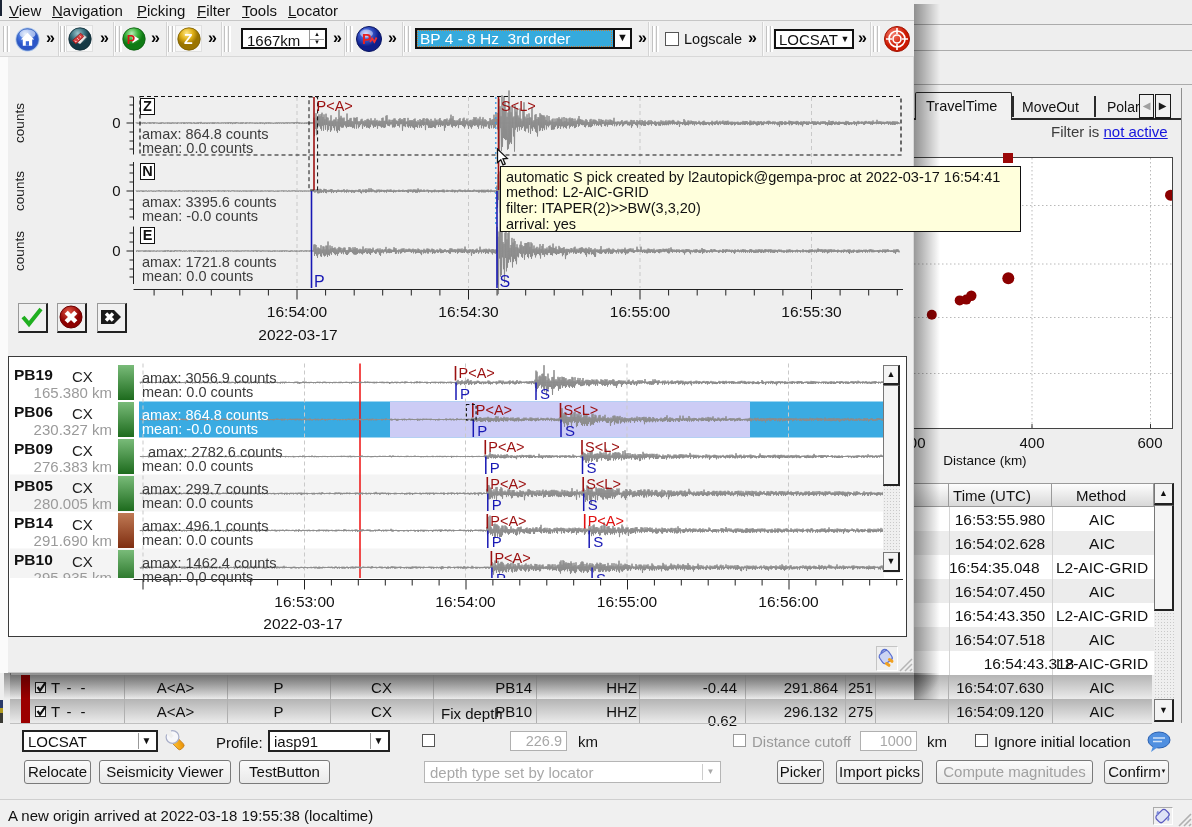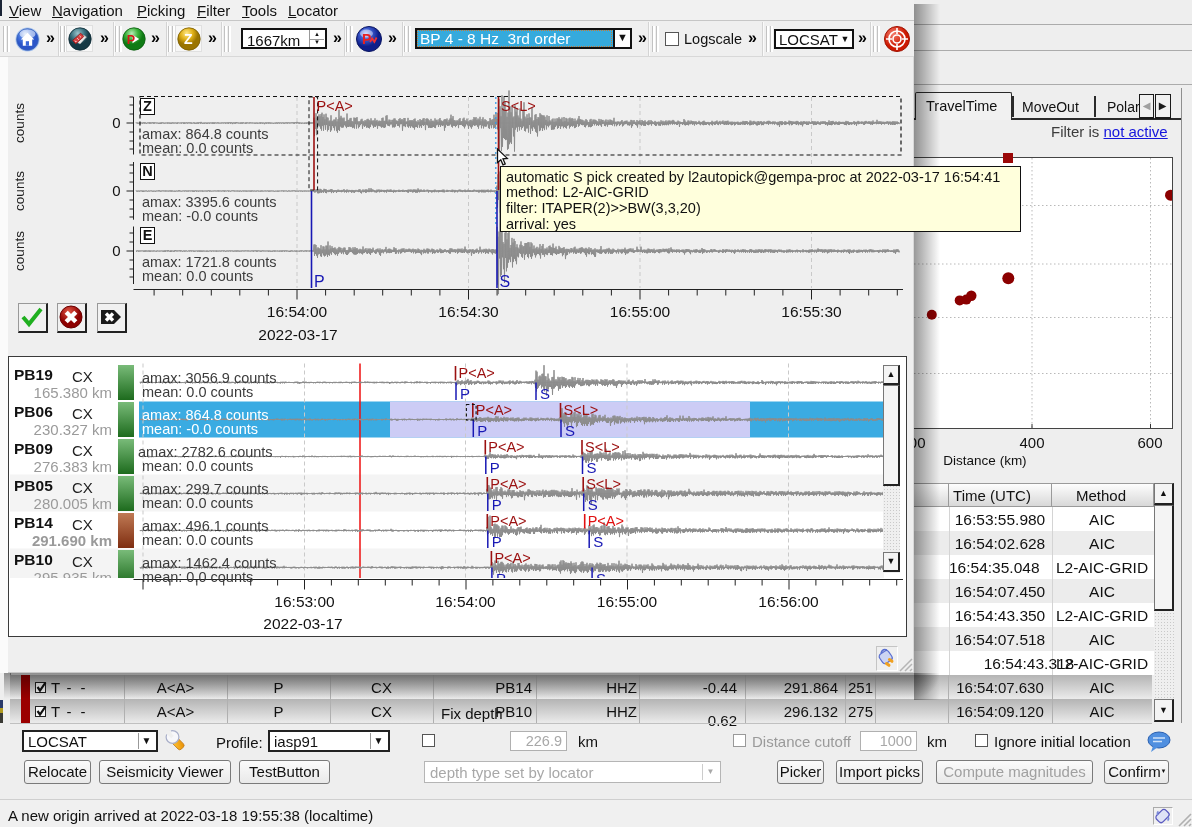--- a/index.html
+++ b/index.html
@@ -593,34 +593,34 @@
   </div>
   <div style="position:absolute;left:118px;top:401.5px;width:16px;height:35.0px;background:linear-gradient(180deg,#79bb79,#1d6b1d);"></div>
   <div style="position:absolute;left:142px;top:406.5px;font-size:14.5px;color:#ffffff;z-index:3;">amax: 864.8 counts</div>
   <div style="position:absolute;left:142px;top:420.5px;font-size:14.5px;color:#ffffff;z-index:3;">mean: -0.0 counts</div>
   <div style="position:absolute;left:0;top:437.5px;width:133px;height:37.0px;">
     <div style="position:absolute;left:14px;top:2.5px;font-weight:bold;font-size:15.5px;color:#111;">PB09</div>
     <div style="position:absolute;left:72px;top:4px;font-size:15px;color:#222;">CX</div>
     <div style="position:absolute;right:21px;top:20px;font-size:15px;color:#9a9a9a;">276.383 km</div>
   </div>
   <div style="position:absolute;left:118px;top:438.5px;width:16px;height:35.0px;background:linear-gradient(180deg,#79bb79,#1d6b1d);"></div>
-  <div style="position:absolute;left:138px;top:443.5px;font-size:14.5px;color:#3c3c3c;z-index:3;">amax: 2782.6 counts</div>
+  <div style="position:absolute;left:148px;top:443.5px;font-size:14.5px;color:#3c3c3c;z-index:3;">amax: 2782.6 counts</div>
   <div style="position:absolute;left:142px;top:457.5px;font-size:14.5px;color:#3c3c3c;z-index:3;">mean: 0.0 counts</div>
   <div style="position:absolute;left:0;top:474.5px;width:133px;height:37.0px;">
     <div style="position:absolute;left:14px;top:2.5px;font-weight:bold;font-size:15.5px;color:#111;">PB05</div>
     <div style="position:absolute;left:72px;top:4px;font-size:15px;color:#222;">CX</div>
     <div style="position:absolute;right:21px;top:20px;font-size:15px;color:#9a9a9a;">280.005 km</div>
   </div>
   <div style="position:absolute;left:118px;top:475.5px;width:16px;height:35.0px;background:linear-gradient(180deg,#79bb79,#1d6b1d);"></div>
   <div style="position:absolute;left:142px;top:480.5px;font-size:14.5px;color:#3c3c3c;z-index:3;">amax: 299.7 counts</div>
   <div style="position:absolute;left:142px;top:494.5px;font-size:14.5px;color:#3c3c3c;z-index:3;">mean: 0.0 counts</div>
   <div style="position:absolute;left:0;top:511.5px;width:133px;height:37.0px;">
     <div style="position:absolute;left:14px;top:2.5px;font-weight:bold;font-size:15.5px;color:#111;">PB14</div>
     <div style="position:absolute;left:72px;top:4px;font-size:15px;color:#222;">CX</div>
-    <div style="position:absolute;right:21px;top:20px;font-size:15px;color:#9a9a9a;font-weight:bold;">291.690 km</div>
+    <div style="position:absolute;right:21px;top:20px;font-size:15px;color:#9a9a9a;">291.690 km</div>
   </div>
   <div style="position:absolute;left:118px;top:512.5px;width:16px;height:35.0px;background:linear-gradient(180deg,#c07a55,#7e2d10);"></div>
   <div style="position:absolute;left:142px;top:517.5px;font-size:14.5px;color:#3c3c3c;z-index:3;">amax: 496.1 counts</div>
   <div style="position:absolute;left:142px;top:531.5px;font-size:14.5px;color:#3c3c3c;z-index:3;">mean: 0.0 counts</div>
   <div style="position:absolute;left:0;top:548.5px;width:133px;height:37.0px;">
     <div style="position:absolute;left:14px;top:2.5px;font-weight:bold;font-size:15.5px;color:#111;">PB10</div>
     <div style="position:absolute;left:72px;top:4px;font-size:15px;color:#222;">CX</div>
     <div style="position:absolute;right:21px;top:20px;font-size:15px;color:#9a9a9a;">295.935 km</div>
   </div>
   <div style="position:absolute;left:118px;top:549.5px;width:16px;height:35.0px;background:linear-gradient(180deg,#79bb79,#1d6b1d);"></div>

